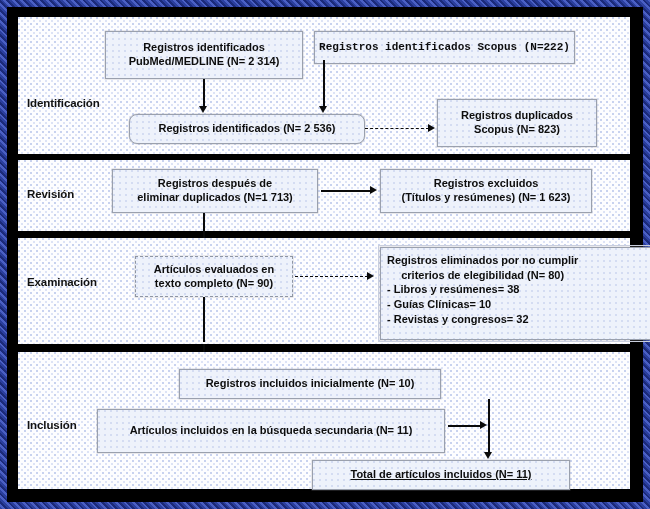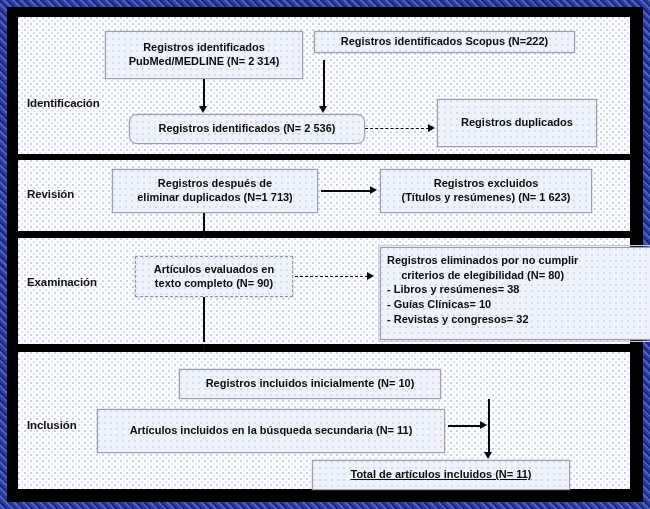--- a/index.html
+++ b/index.html
@@ -137,40 +137,41 @@
 
       <div class="stage-label" style="left:9px; top:80px;">Identificación</div>
 
       <div class="box" style="left:87px; top:14px; width:198px; height:48px;">
         <span>
           <span class="box-line">Registros identificados</span>
           <span class="box-line">PubMed/MEDLINE (N= 2 314)</span>
         </span>
       </div>
 
-      <div class="box" style="left:296px; top:14px; width:261px; height:22px;">
+      <div class="box" style="left:296px; top:14px; width:261px; height:33px;font-family:Liberation Mono, monospace;">
         <span class="box-line">Registros identificados Scopus (N=222)</span>
       </div>
 
       <div class="conn v" style="left:185px; top:62px; height:28px;"></div>
       <div class="arrow-down" style="left:181px; top:89px;"></div>
 
       <div class="conn v" style="left:305px; top:43px; height:47px;"></div>
       <div class="arrow-down" style="left:301px; top:89px;"></div>
 
       <div class="box" style="left:111px; top:97px; width:236px; height:30px;border-radius:8px;">
         <span class="box-line">Registros identificados (N= 2 536)</span>
       </div>
 
       <div class="conn dashed-h" style="left:347px; top:111px; width:64px;"></div>
       <div class="arrow-right" style="left:410px; top:107px;"></div>
 
       <div class="box" style="left:419px; top:82px; width:160px; height:48px;">
         <span>
           <span class="box-line">Registros duplicados</span>
+          <span class="box-line">Scopus (N= 823)</span>
         </span>
       </div>
     </div>
 
     <div class="panel" style="left:11px; top:153px; width:612px; height:71px;">
 
       <div class="stage-label" style="left:9px; top:28px;">Revisión</div>
 
       <div class="box" style="left:94px; top:9px; width:206px; height:44px;">
         <span>

